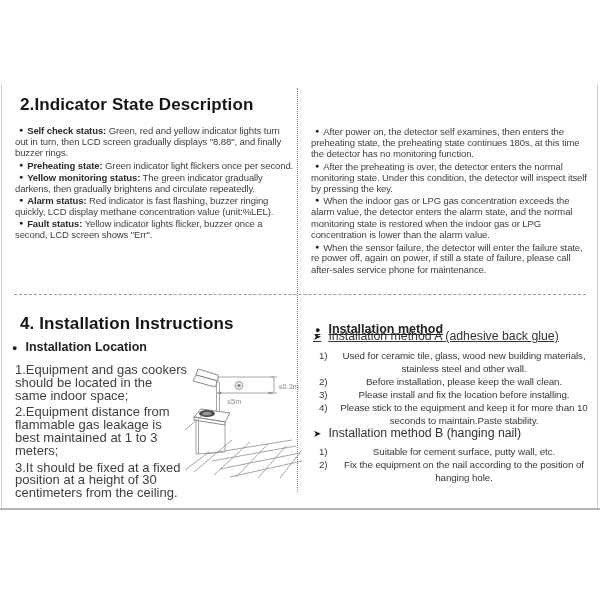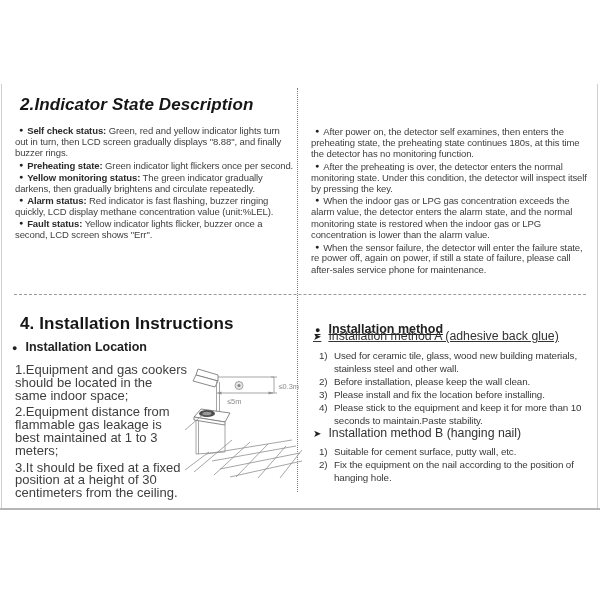--- a/index.html
+++ b/index.html
@@ -10,21 +10,21 @@
   
   .edge{position:absolute;top:84px;height:426px;width:0;border-left:1px solid #cfcfcf;}
   .edge.left{left:1px;}
   .edge.right{left:597px;}
   .bottom-rule{position:absolute;left:0;top:508px;width:600px;height:2px;background:#b5b5b5;}
   .vdiv{position:absolute;left:297px;top:88px;height:404px;width:0;border-left:1px dotted #7d7d7d;}
   .hdiv{position:absolute;left:14px;top:294px;width:572px;height:0;border-top:1px dashed #9a9a9a;}
 
   
   .sec-title{position:absolute;margin:0;font-size:17px;font-weight:700;color:#161616;letter-spacing:.1px;}
-  #t2{left:20px;top:95px;font-style:italic;}
+  #t2{left:20px;top:95px;}
   #t3{left:317px;top:95px;}
   #t4{left:20px;top:314px;}
 
   
   .body-col{position:absolute;font-size:9.5px;line-height:11.4px;letter-spacing:-0.1px;color:#3e3e3e;}
   #col2{left:15px;top:124px;width:280px;}
   #col3{left:311px;top:125px;width:281px;}
   .bi{margin:0;text-indent:4px;}
   .bi b{color:#2a2a2a;}
   .dot{font-size:7px;vertical-align:1.5px;margin-right:4px;color:#1f1f1f;}
@@ -46,21 +46,21 @@
   #method-head{left:315px;top:322px;text-decoration:underline;}
   .arrow-row{position:absolute;font-size:12.3px;color:#333333;}
   .arrow{margin-right:7px;font-size:10px;color:#1f1f1f;}
   #ma-title{left:313px;top:329px;text-decoration:underline;}
   #mb-title{left:313px;top:426px;}
   .num-list{position:absolute;width:275px;font-size:9.8px;line-height:12.9px;letter-spacing:-0.1px;color:#383838;}
   #ma-items{left:319px;top:350px;}
   #mb-items{left:319px;top:446px;}
   .ni{display:flex;margin:0;}
   .ni .num{flex:0 0 15px;}
-  .ni .txt{flex:1;}
+  .ni .txt{flex:1;text-align:center;}
 </style>
 </head>
 <body>
 
 <div class="canvas">
 
   <div class="edge left"></div>
   <div class="edge right"></div>
   <div class="bottom-rule"></div>
   <div class="vdiv"></div>

